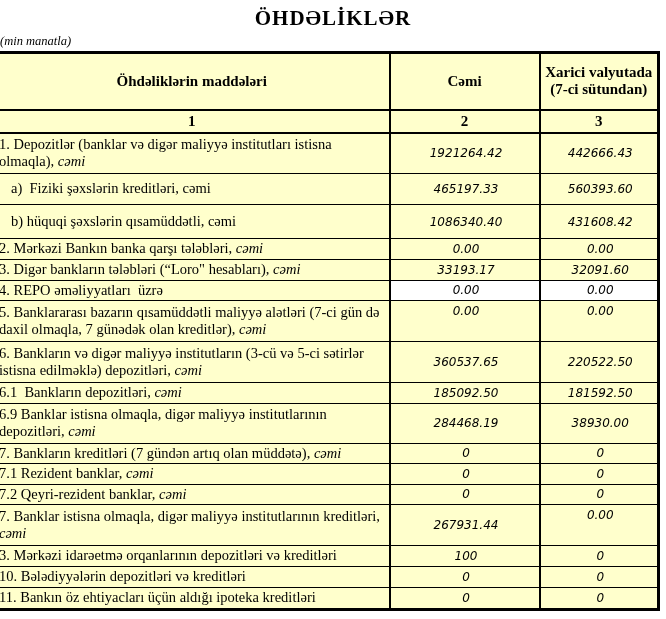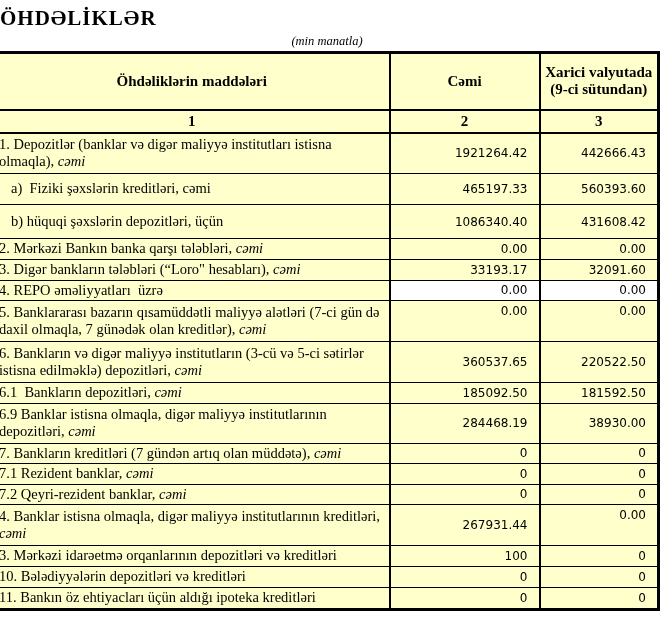--- a/index.html
+++ b/index.html
@@ -10,27 +10,28 @@
   }
   *{box-sizing:border-box;}
   html,body{margin:0;padding:0;}
   body{
     width:666px;height:619px;overflow:hidden;
     background:#ffffff;color:var(--text);
     font-family:"Liberation Serif","DejaVu Serif",serif;
   }
   .page-title{
     margin:6px 0 0 0;
+    text-align:center;
     font-size:21px;
     font-weight:bold;
     letter-spacing:1px;
     line-height:25px;
   }
   .unit-note{
-    text-align:center;
+    text-align:left;
     font-style:italic;
     font-size:12.5px;
     line-height:15px;
     padding-right:12px;
     margin-top:3px;
     margin-bottom:2px;
   }
   table.liab{
     border-collapse:collapse;
     table-layout:fixed;
@@ -68,23 +69,24 @@
     line-height:17.5px;
     text-align:left;
     vertical-align:middle;
     padding:1px 4px 1px 4px;
     white-space:pre-wrap;
   }
   tr.indent td.label{padding-left:16px;}
   td.num{
     font-family:"DejaVu Sans","Liberation Sans",sans-serif;
     font-size:12px;
-    text-align:right;
+    text-align:center;
     vertical-align:middle;
     padding:1px 11px 1px 14px;
+    font-style:italic;
   }
   .it{font-style:italic;}
   tr.h20{height:20px;} tr.h21{height:21px;} tr.h22{height:22px;}
   tr.h31{height:31px;} tr.h34{height:34px;} tr.h40{height:40px;} tr.h41{height:41px;}
   tr.white-nums td.num{background:var(--white-bg);}
   tr.top-nums td.num{vertical-align:top;padding-top:3px;}
   tr.top-c3 td.num.c3cell{vertical-align:top;padding-top:3px;}
 </style>
 </head>
 <body>
@@ -96,41 +98,41 @@
   <table class="liab">
     <colgroup>
       <col class="c1">
         <col class="c2">
         <col class="c3">
     </colgroup>
     <thead>
       <tr class="head-row">
         <th class="c1cell">Öhdəliklərin maddələri</th>
         <th class="c2cell">Cəmi</th>
-        <th class="c3cell">Xarici valyutada (9-ci sütundan)</th>
+        <th class="c3cell">Xarici valyutada (7-ci sütundan)</th>
       </tr>
       <tr class="num-row">
         <th class="c1cell">1</th>
         <th class="c2cell">2</th>
         <th class="c3cell">3</th>
       </tr>
     </thead>
     <tbody id="rows">
         <tr class="h41">
           <td class="label c1cell"><span>1. Depozitlər (banklar və digər maliyyə institutları istisna olmaqla), </span><span class="it">cəmi</span></td>
           <td class="num c2cell">1921264.42</td>
           <td class="num c3cell">442666.43</td>
         </tr>
         <tr class="h31 indent">
           <td class="label c1cell"><span>a)  Fiziki şəxslərin kreditləri, cəmi</span><span class="it"></span></td>
           <td class="num c2cell">465197.33</td>
           <td class="num c3cell">560393.60</td>
         </tr>
         <tr class="h34 indent">
-          <td class="label c1cell"><span>b) hüquqi şəxslərin depozitləri, üçün</span><span class="it"></span></td>
+          <td class="label c1cell"><span>b) hüquqi şəxslərin qısamüddətli, cəmi</span><span class="it"></span></td>
           <td class="num c2cell">1086340.40</td>
           <td class="num c3cell">431608.42</td>
         </tr>
         <tr class="h20">
           <td class="label c1cell"><span>2. Mərkəzi Bankın banka qarşı tələbləri, </span><span class="it">cəmi</span></td>
           <td class="num c2cell">0.00</td>
           <td class="num c3cell">0.00</td>
         </tr>
         <tr class="h21">
           <td class="label c1cell"><span>3. Digər bankların tələbləri (“Loro" hesabları), </span><span class="it">cəmi</span></td>
@@ -171,21 +173,21 @@
           <td class="label c1cell"><span>7.1 Rezident banklar, </span><span class="it">cəmi</span></td>
           <td class="num c2cell">0</td>
           <td class="num c3cell">0</td>
         </tr>
         <tr class="h20">
           <td class="label c1cell"><span>7.2 Qeyri-rezident banklar, </span><span class="it">cəmi</span></td>
           <td class="num c2cell">0</td>
           <td class="num c3cell">0</td>
         </tr>
         <tr class="h41 top-c3">
-          <td class="label c1cell"><span>4. Banklar istisna olmaqla, digər maliyyə institutlarının kreditləri, </span><span class="it">cəmi</span></td>
+          <td class="label c1cell"><span>7. Banklar istisna olmaqla, digər maliyyə institutlarının kreditləri, </span><span class="it">cəmi</span></td>
           <td class="num c2cell">267931.44</td>
           <td class="num c3cell">0.00</td>
         </tr>
         <tr class="h21">
           <td class="label c1cell"><span>3. Mərkəzi idarəetmə orqanlarının depozitləri və kreditləri</span><span class="it"></span></td>
           <td class="num c2cell">100</td>
           <td class="num c3cell">0</td>
         </tr>
         <tr class="h21">
           <td class="label c1cell"><span>10. Bələdiyyələrin depozitləri və kreditləri</span><span class="it"></span></td>

